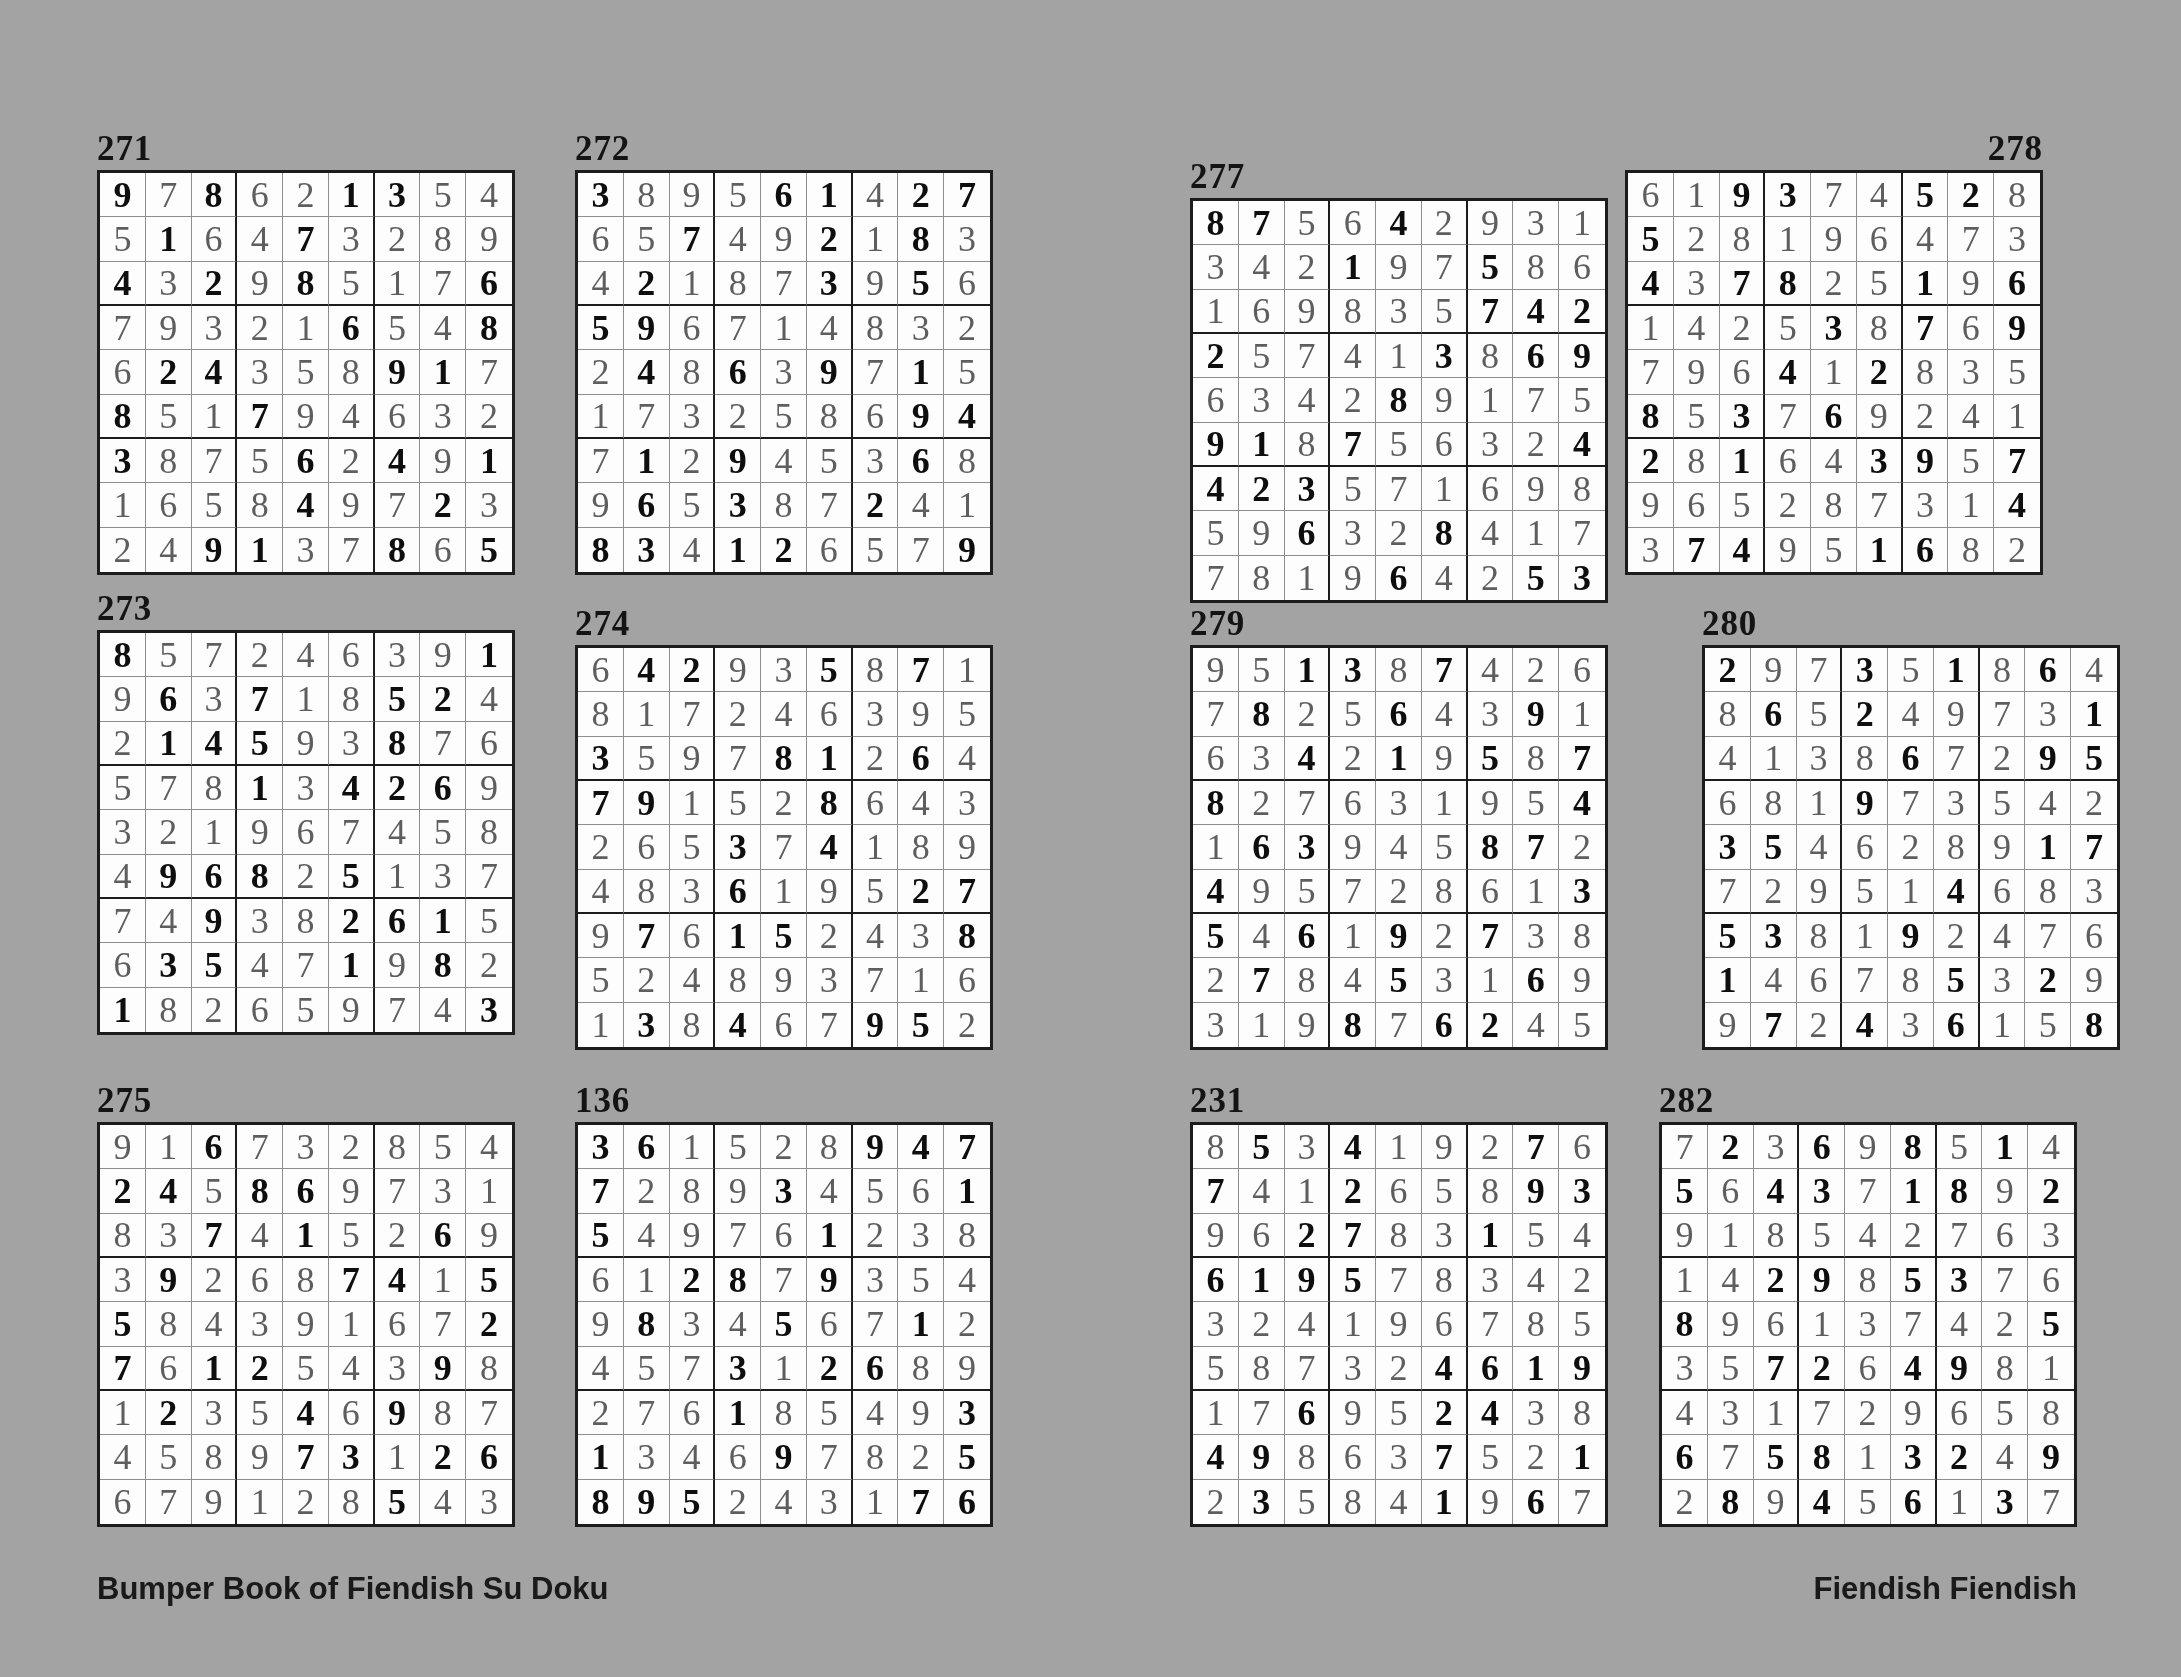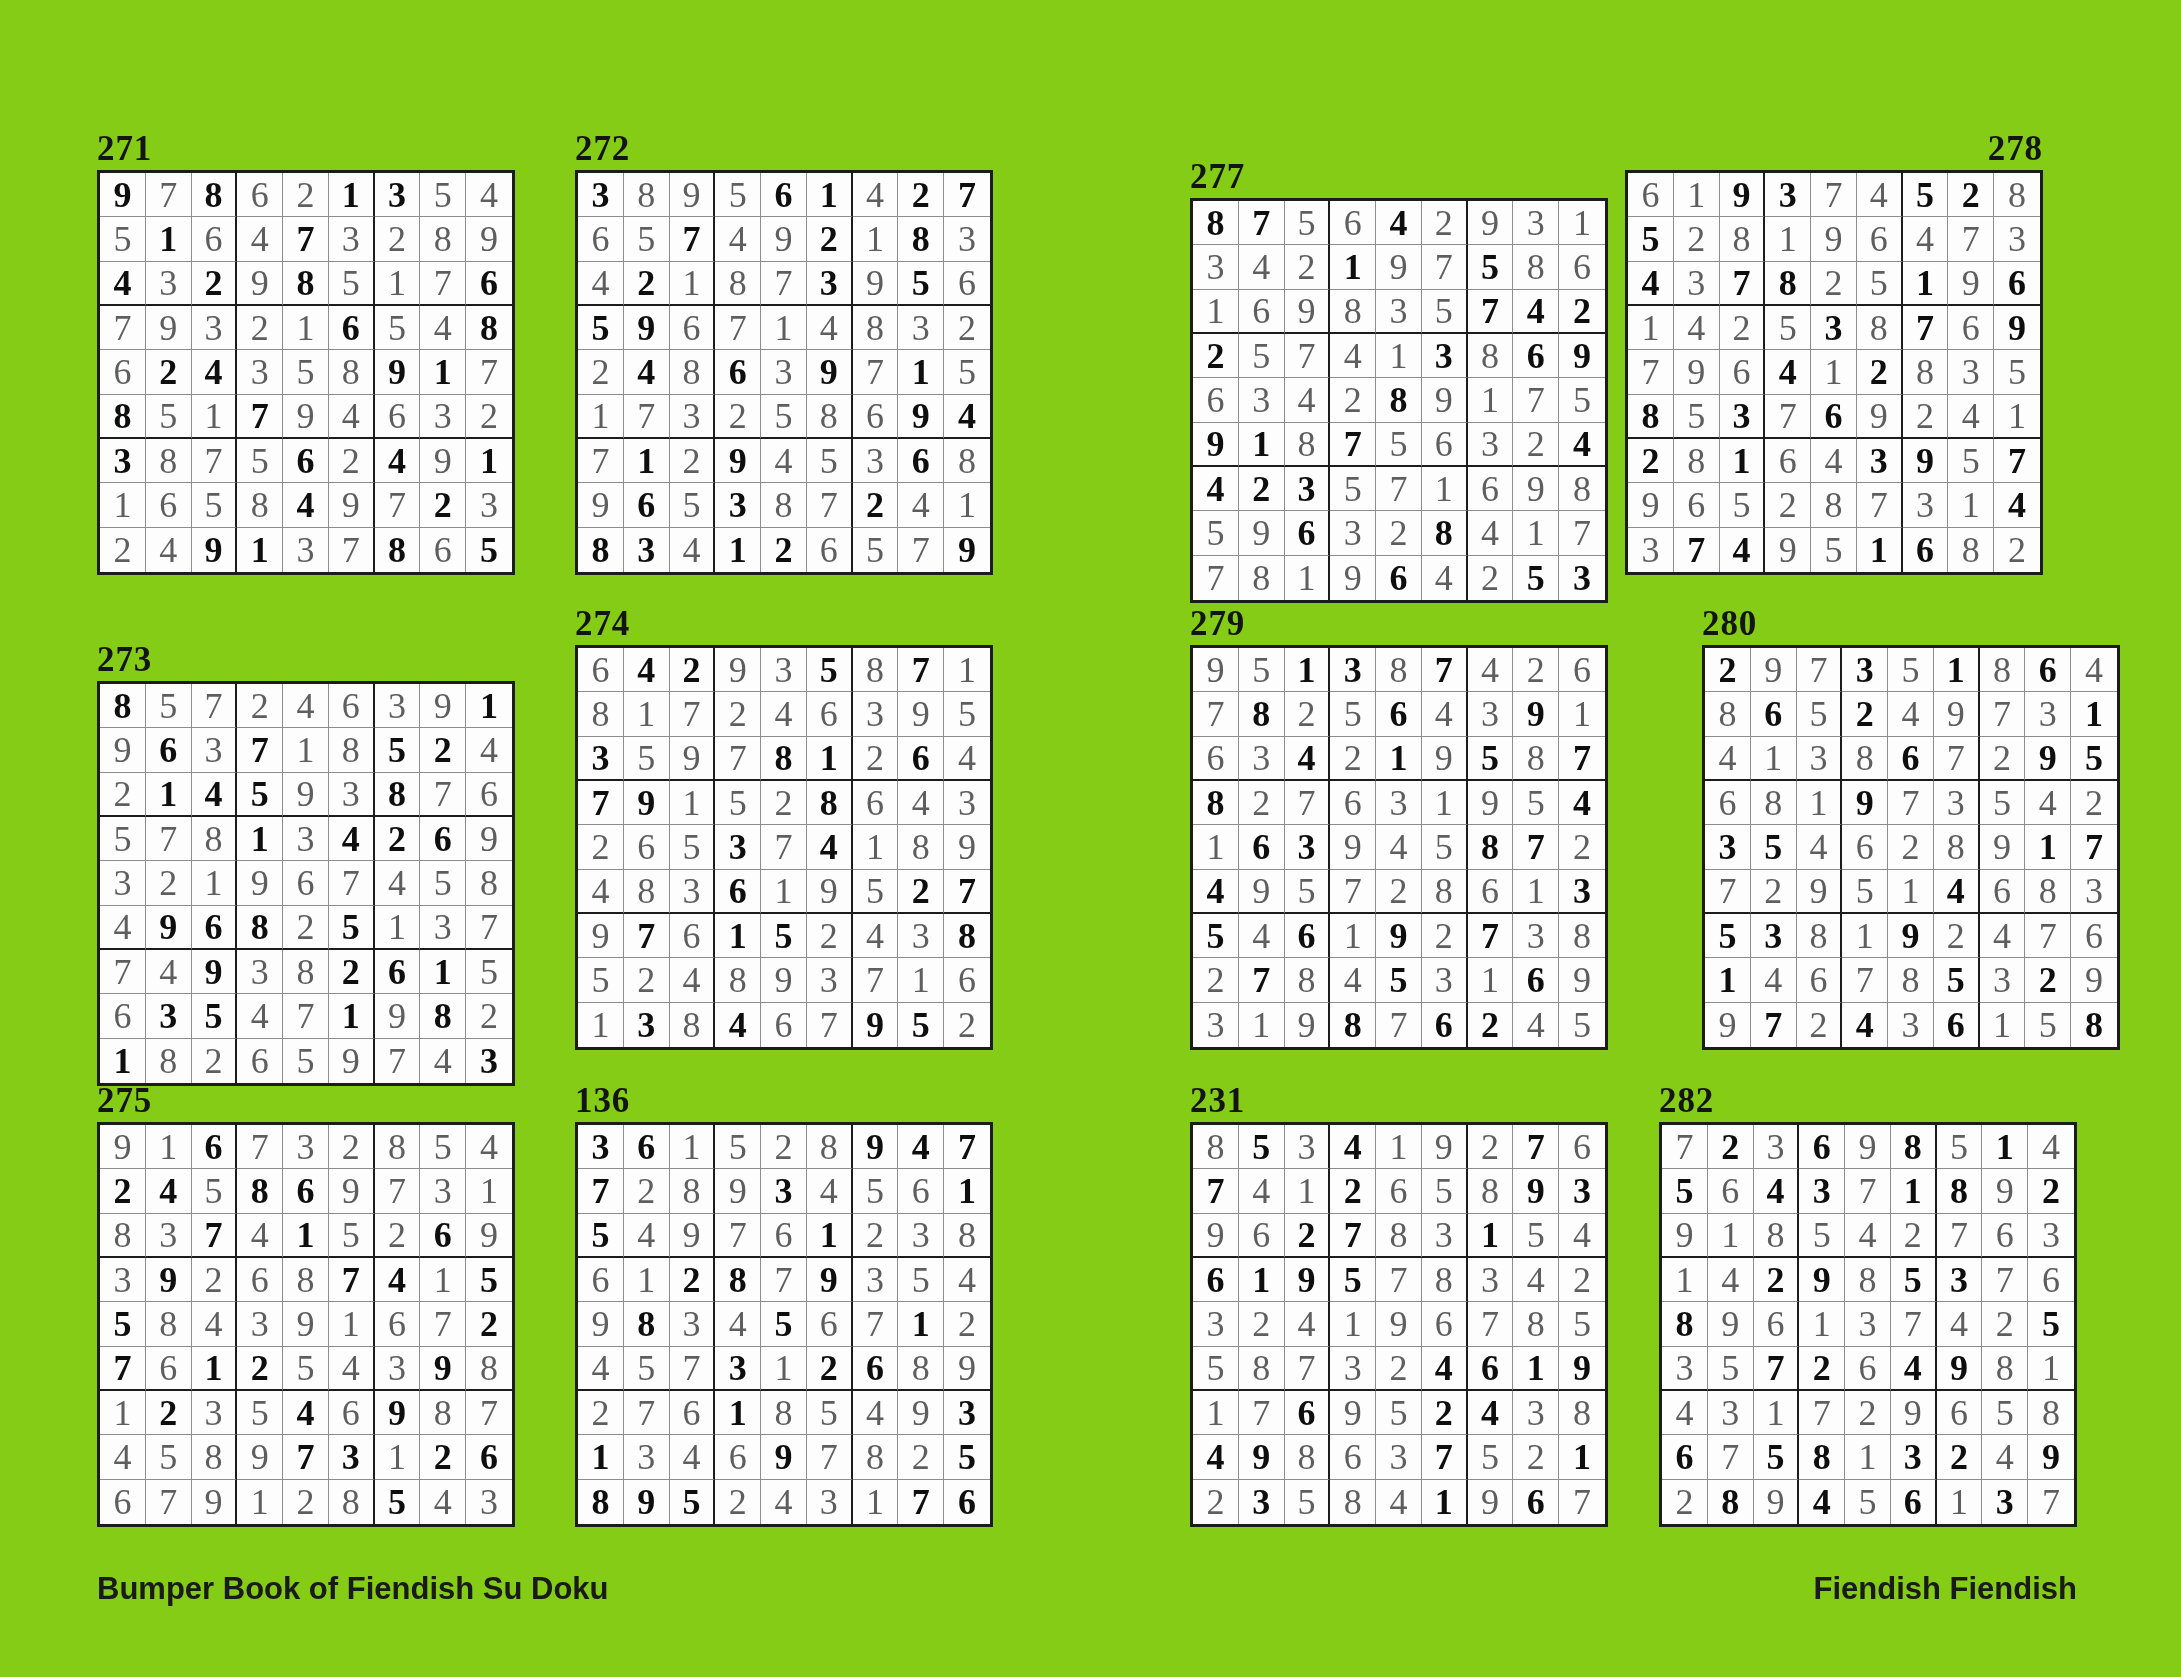--- a/index.html
+++ b/index.html
@@ -4,21 +4,21 @@
 <style>
   html, body {
     margin: 0;
     padding: 0;
     background: #fbfbfb;
   }
   .page {
     position: relative;
     width: 2182px;
     height: 1677px;
-    background: #84cc16;
+    background: #a3a3a3;
     overflow: hidden;
     font-family: "Liberation Serif", serif;
   }
   .block {
     position: absolute;
     width: 418px;
   }
   .ptitle {
     font-family: "Liberation Serif", serif;
     font-weight: bold;
@@ -413,21 +413,21 @@
           <div class="cell given">7</div>
           <div class="cell br given">4</div>
           <div class="cell">9</div>
           <div class="cell">5</div>
           <div class="cell br given">1</div>
           <div class="cell given">6</div>
           <div class="cell">8</div>
           <div class="cell">2</div>
         </div>
       </div>
-      <div class="block" style="left: 97px; top: 643px;">
+      <div class="block" style="left: 97px; top: 592px;">
         <div class="ptitle">273</div>
         <div class="sgrid">
           <div class="cell given">8</div>
           <div class="cell">5</div>
           <div class="cell br">7</div>
           <div class="cell">2</div>
           <div class="cell">4</div>
           <div class="cell br">6</div>
           <div class="cell">3</div>
           <div class="cell">9</div>

